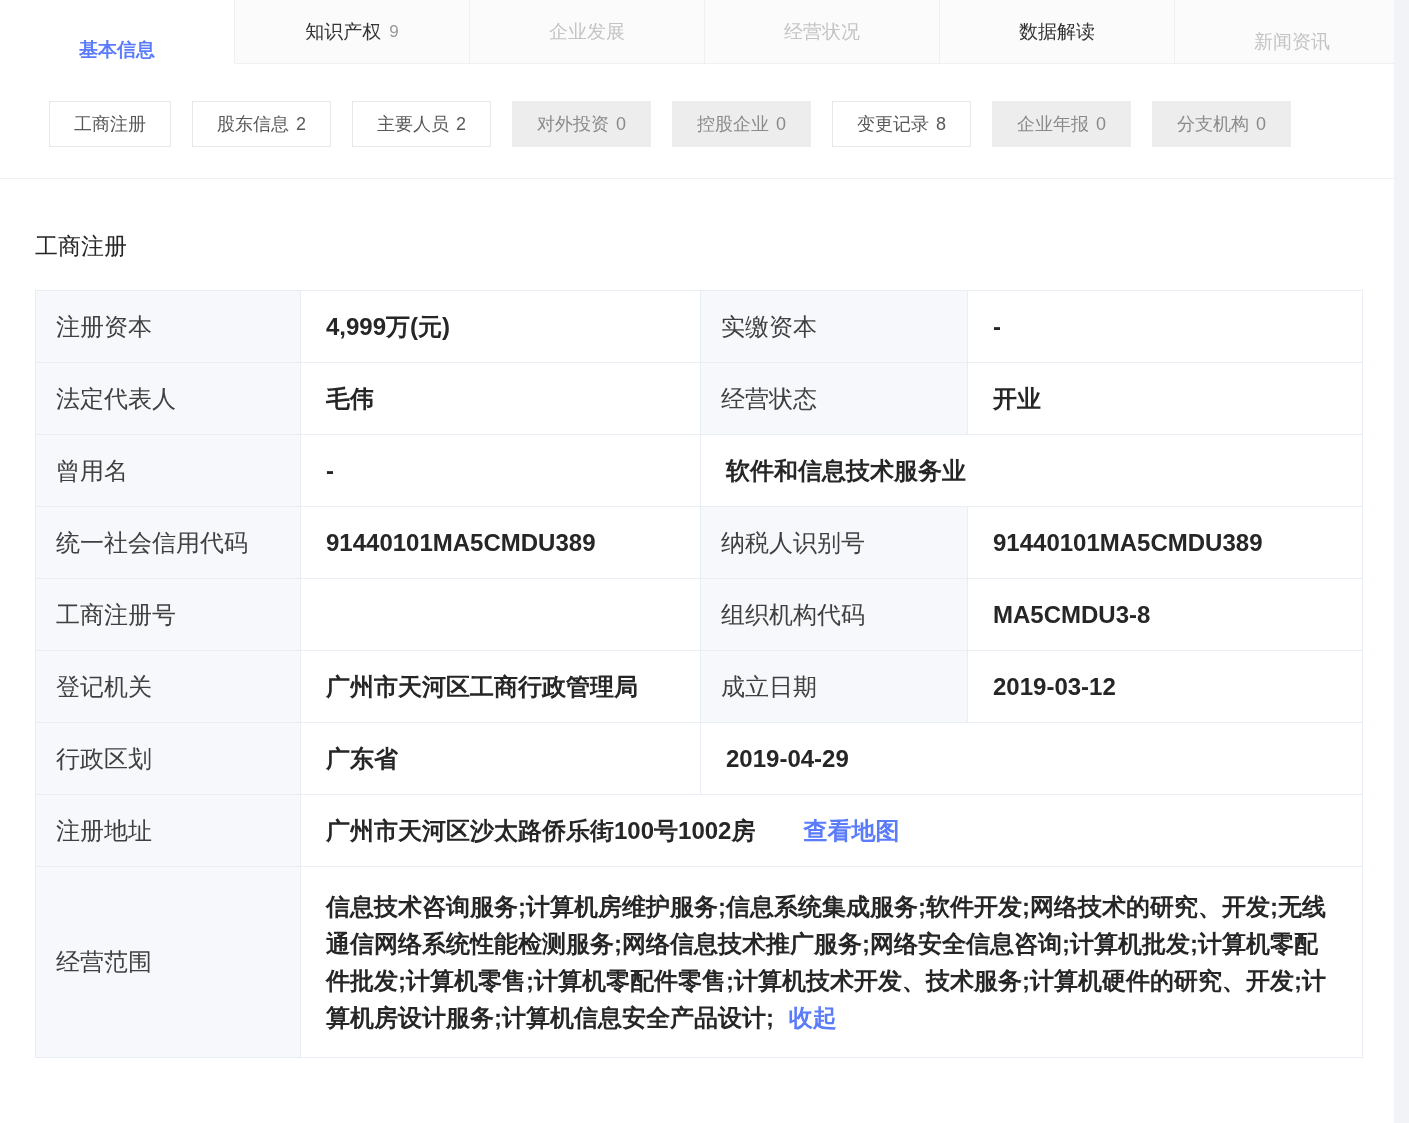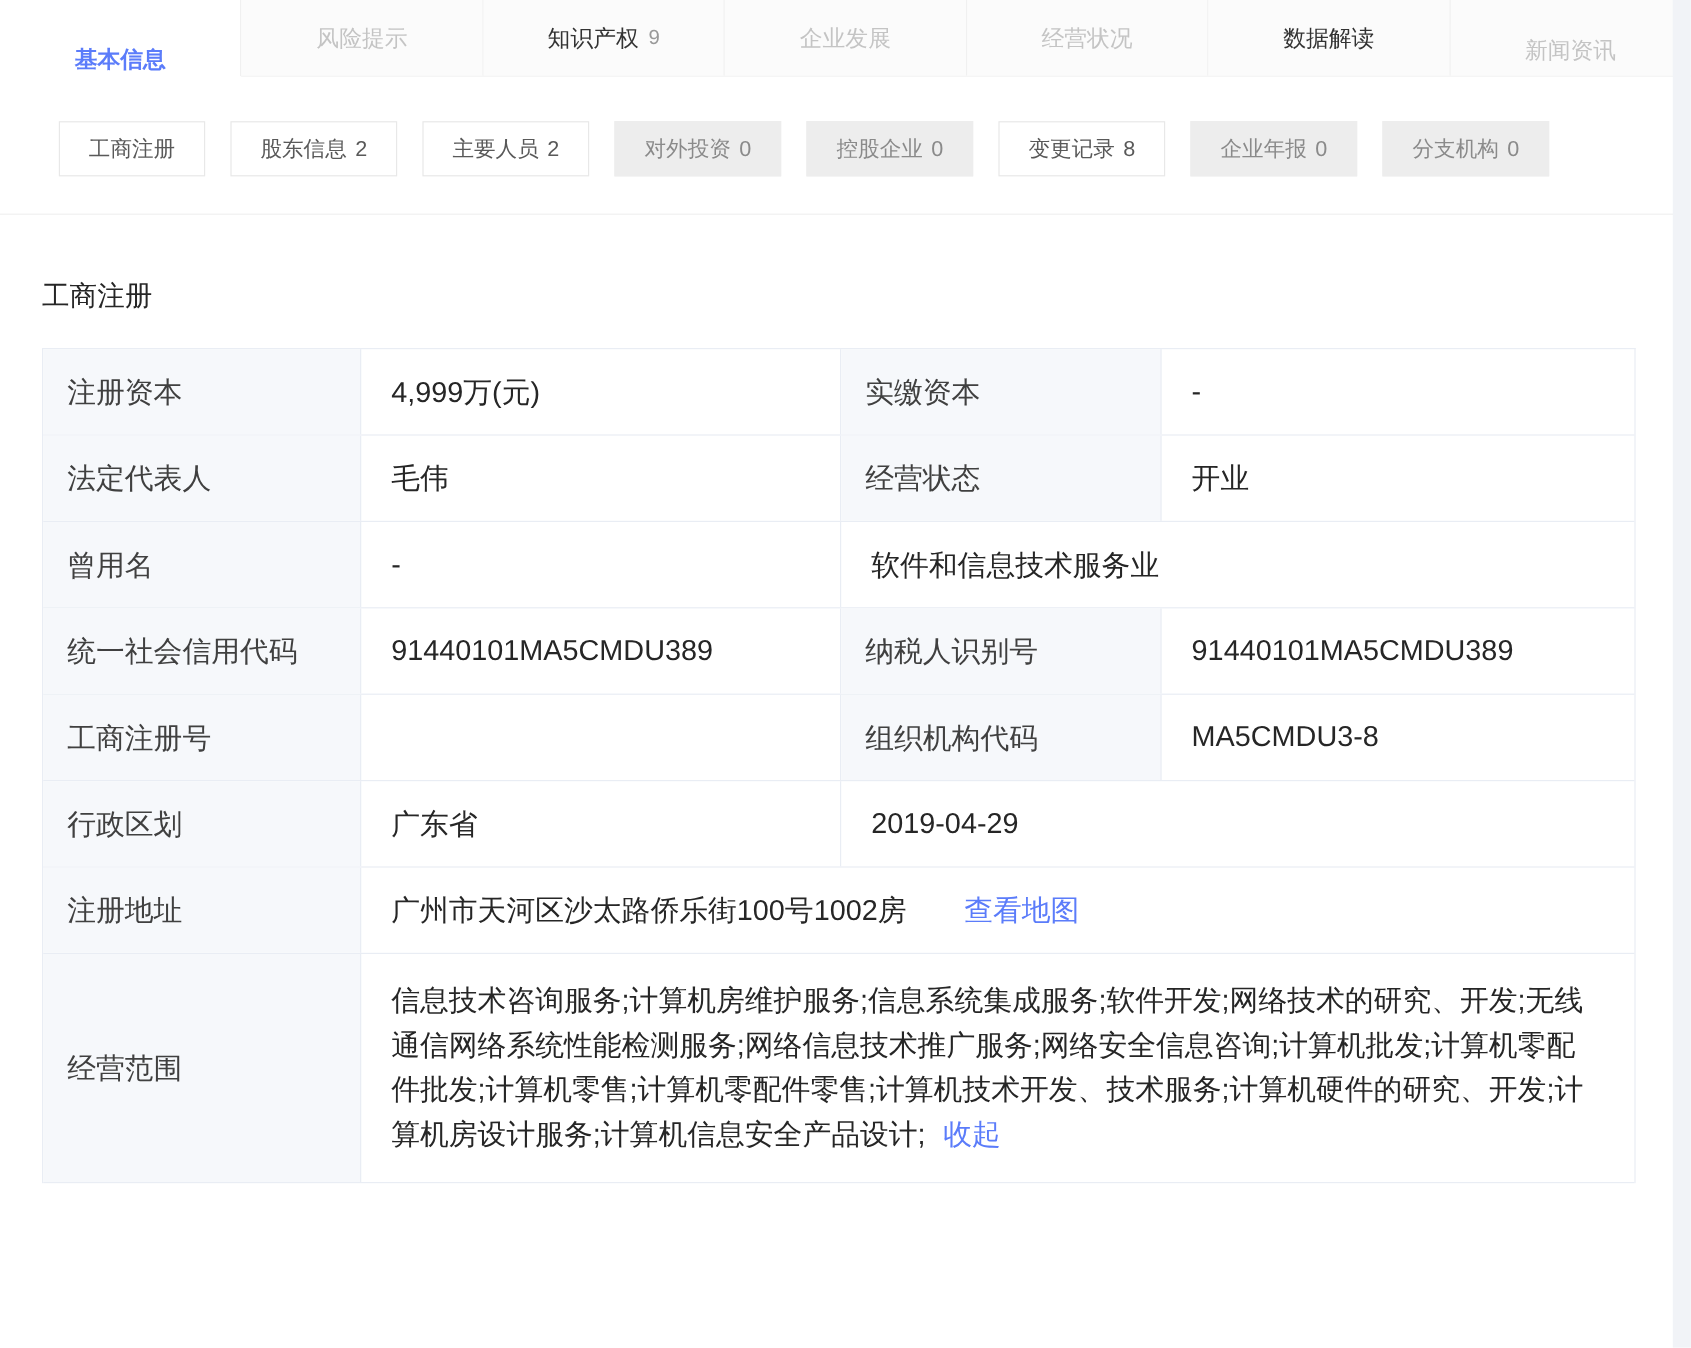--- a/index.html
+++ b/index.html
@@ -31,41 +31,37 @@
   
   .section-title { font-size:23px; color:#262626; font-weight:500; margin:52px 0 28px 35px; }
 
   
   .info-table { margin-left:35px; width:1328px; border:1px solid #e9edf4; border-bottom:none; }
   .t-row { display:grid; grid-template-columns:265px 400px 267px 1fr; border-bottom:1px solid #e9edf4; }
   .t-row.span { grid-template-columns:265px 1fr; }
   .cell { min-height:71px; display:flex; align-items:center; font-size:24px; }
   .cell.label { background:#f6f8fb; padding-left:20px; color:#404040;
     border-right:1px solid #e9edf4; }
-  .cell.value { padding-left:25px; color:#262626; border-right:1px solid #e9edf4; }
+  .cell.value { padding-left:25px; color:#262626; border-right:1px solid #e9edf4;font-weight:bold; }
   .cell.value:last-child { border-right:none; }
   .cell.value .gap-link { margin-left:48px; }
   a.blue-link { color:#5b7cfa; text-decoration:none; cursor:pointer; white-space:nowrap; }
   .t-row.scope .cell { min-height:188px; }
   .t-row.scope .cell.value { display:block; padding:21px 30px 21px 25px; line-height:37px; }
 
   
   .scrollbar-track { position:fixed; top:0; right:0; width:15px; height:1123px;
     background:#f1f3f7; z-index:50; }
 </style>
 </head>
 <body>
 
 <div class="tabbar">
   <div class="tab active">
     <span>基本信息</span>
-
-  </div>
-  <div class="tab">
-    <span>风险提示</span>
 
   </div>
   <div class="tab dark">
     <span>知识产权</span>
     <span class="count">9</span>
   </div>
   <div class="tab">
     <span>企业发展</span>
 
   </div>
@@ -149,20 +145,26 @@
     <div class="cell value">91440101MA5CMDU389</div>
   </div>
 
   <div class="t-row">
     <div class="cell label">工商注册号</div>
     <div class="cell value"></div>
     <div class="cell label">组织机构代码</div>
     <div class="cell value">MA5CMDU3-8</div>
   </div>
 
+  <div class="t-row">
+    <div class="cell label">登记机关</div>
+    <div class="cell value">广州市天河区工商行政管理局</div>
+    <div class="cell label">成立日期</div>
+    <div class="cell value">2019-03-12</div>
+  </div>
 
 
   <div class="t-row">
     <div class="cell label">行政区划</div>
     <div class="cell value">广东省</div>
     <div class="cell value">2019-04-29</div>
   </div>
 
   <div class="t-row span">
     <div class="cell label">注册地址</div>

